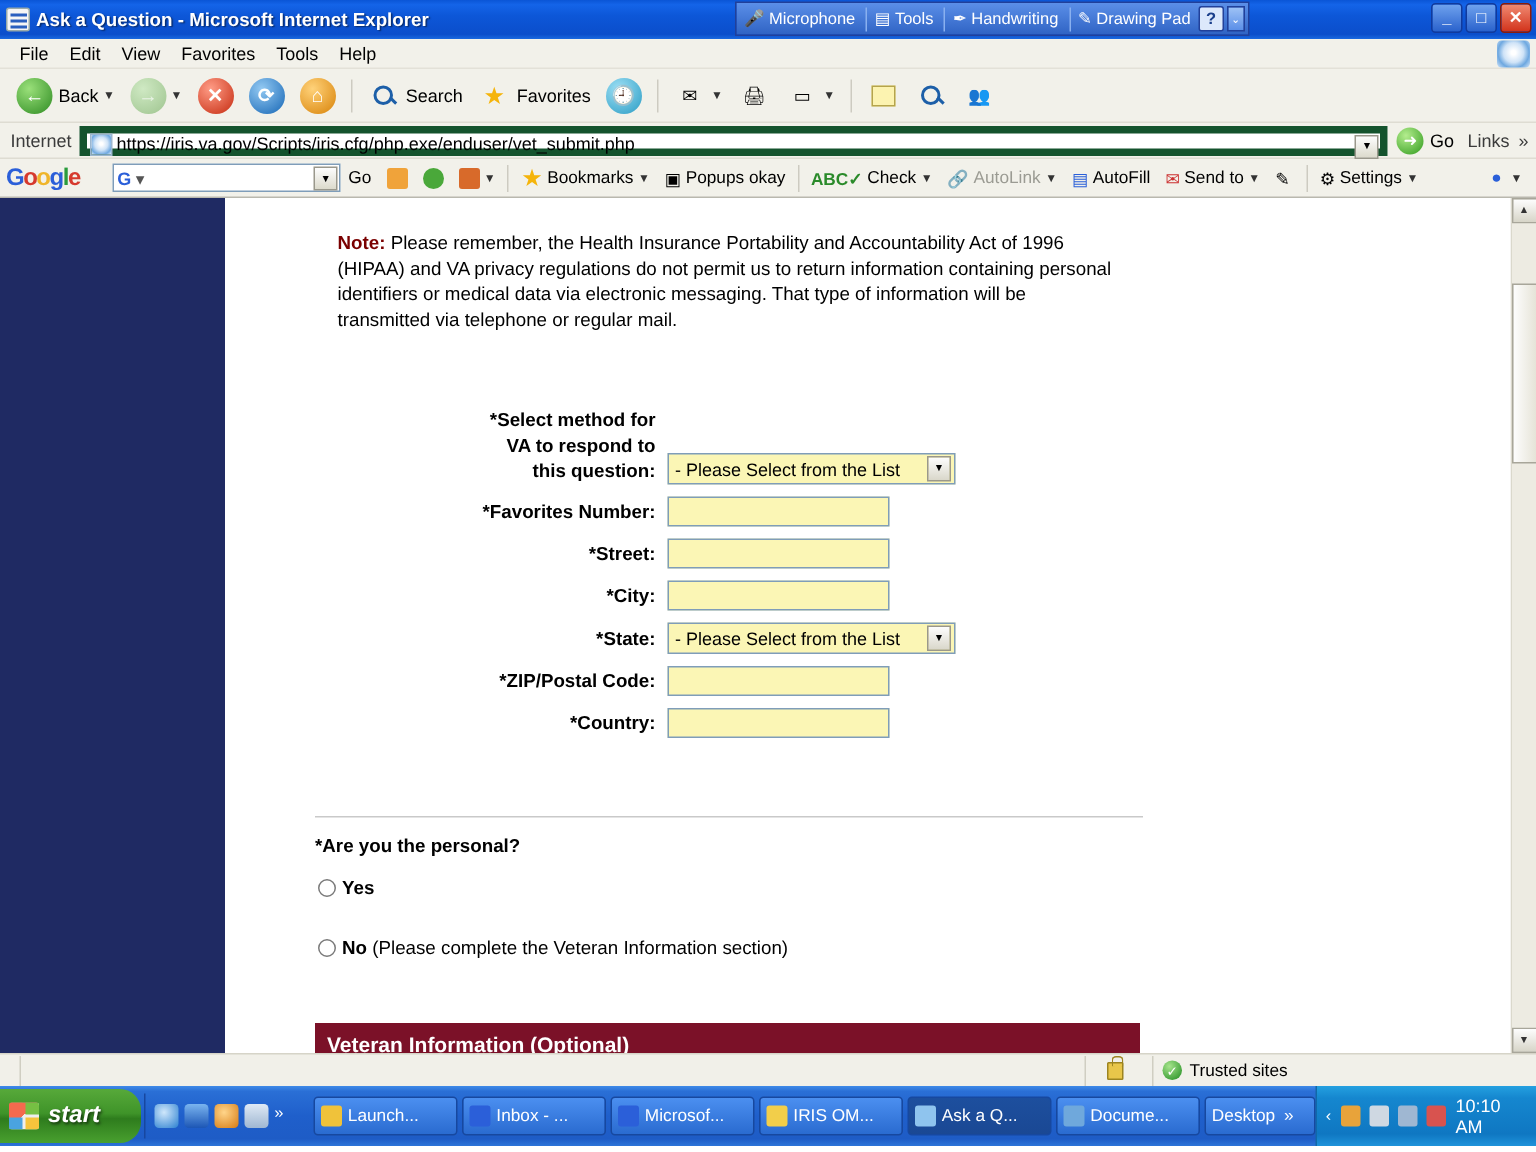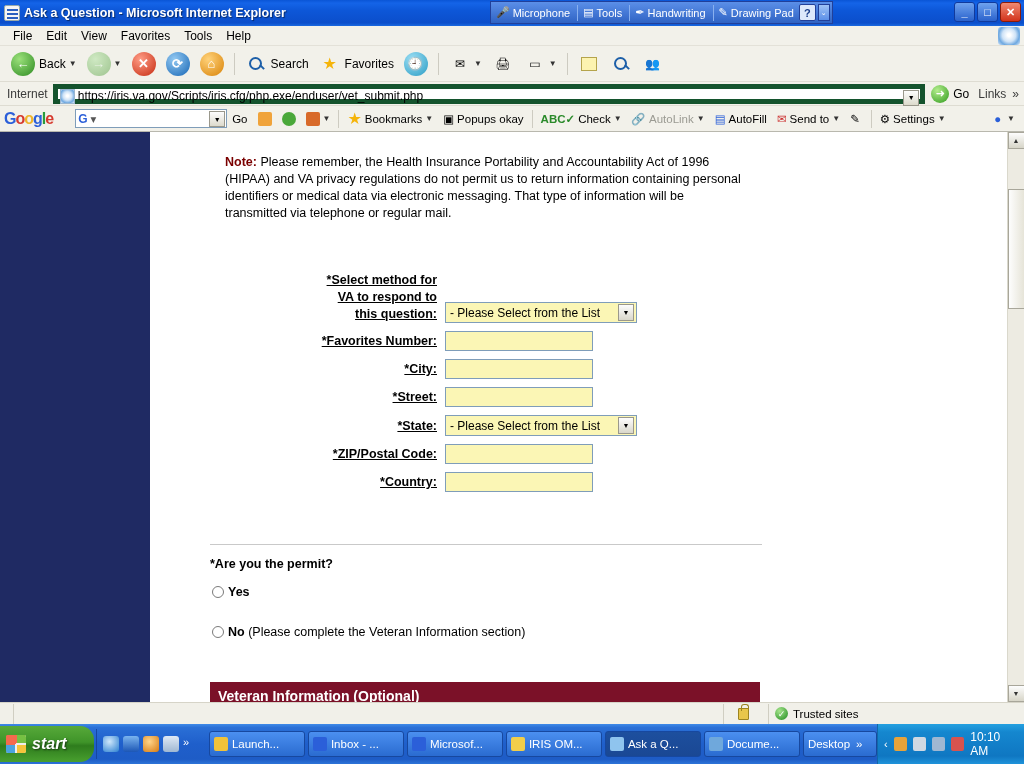--- a/index.html
+++ b/index.html
@@ -228,21 +228,21 @@
   }
   .note b { color: #7a0000; }
 
   .formgrid {
     position: absolute; left: 60px; top: 140px;
     width: 560px;
   }
   .frow { display: flex; align-items: center; margin-bottom: 8px; }
   .flabel {
     width: 235px; text-align: right; padding-right: 8px;
-    font-size: 12.5px; font-weight: bold; color: #000; text-decoration: underline;
+    font-size: 12.5px; font-weight: bold; color: #000;
   }
   .multiline { line-height: 17px; }
   .fin {
     width: 148px; height: 20px;
     background: #fbf6b5; border: 1px solid #7f9db9;
   }
   .fsel {
     height: 21px; background: #fbf6b5; border: 1px solid #7f9db9;
     display: flex; align-items: center; justify-content: space-between;
     padding: 0 2px 0 4px; font-size: 12px; color: #000;
@@ -572,26 +572,26 @@
           <span class="arrow">▼</span>
         </div>
       </div>
 
       <div class="frow">
         <div class="flabel">*Favorites Number:</div>
         <div class="fin"></div>
       </div>
 
       <div class="frow">
-        <div class="flabel">*City:</div>
+        <div class="flabel">*Street:</div>
         <div class="fin"></div>
       </div>
 
       <div class="frow">
-        <div class="flabel">*Street:</div>
+        <div class="flabel">*City:</div>
         <div class="fin"></div>
       </div>
 
       <div class="frow">
         <div class="flabel">*State:</div>
         <div class="fsel" style="width:192px">
           <span>- Please Select from the List</span>
           <span class="arrow">▼</span>
         </div>
       </div>
@@ -603,21 +603,21 @@
 
       <div class="frow">
         <div class="flabel">*Country:</div>
         <div class="fin"></div>
       </div>
 
     </div>
 
     <div class="hr-line"></div>
 
-    <div class="vetq">*Are you the permit?</div>
+    <div class="vetq">*Are you the personal?</div>
 
     <div class="radio-row" style="top:453px">
       <span class="radio"></span><b>Yes</b>
     </div>
 
     <div class="radio-row" style="top:493px">
       <span class="radio"></span><b>No</b><span> (Please complete the Veteran Information section)</span>
     </div>
 
     <div class="vetbar">Veteran Information (Optional)</div>

